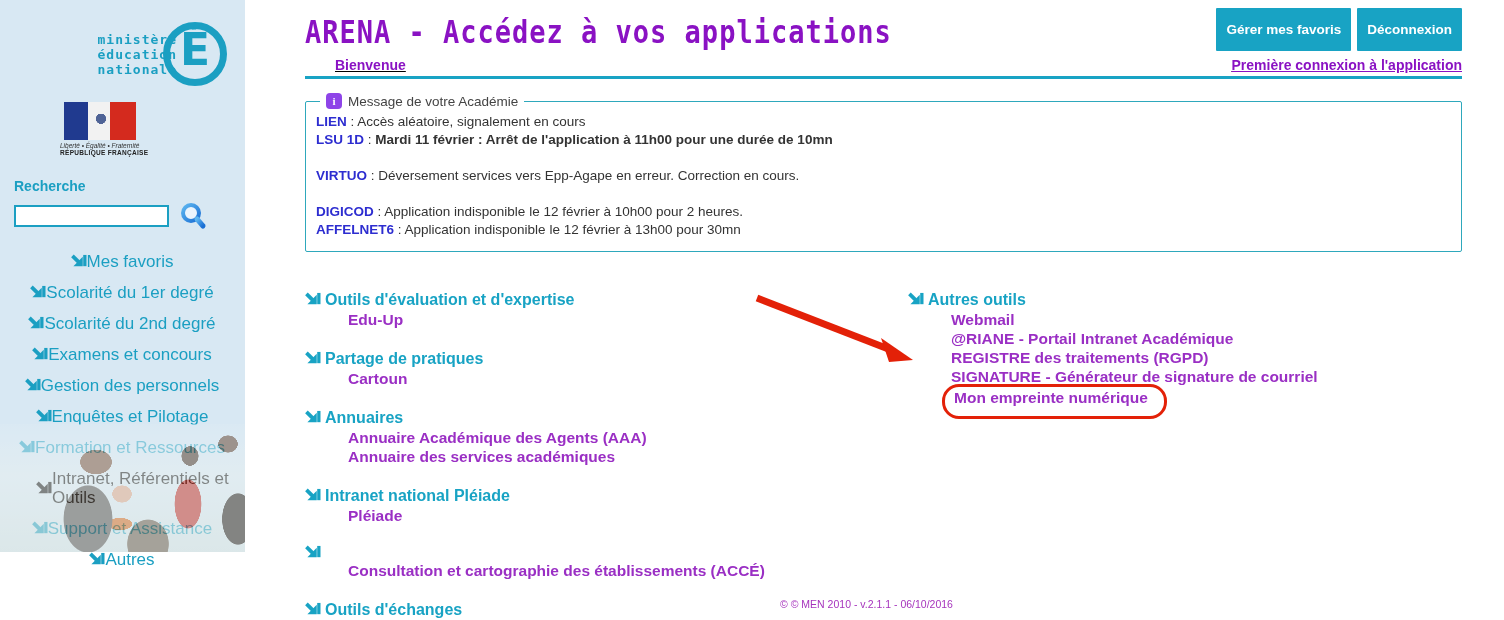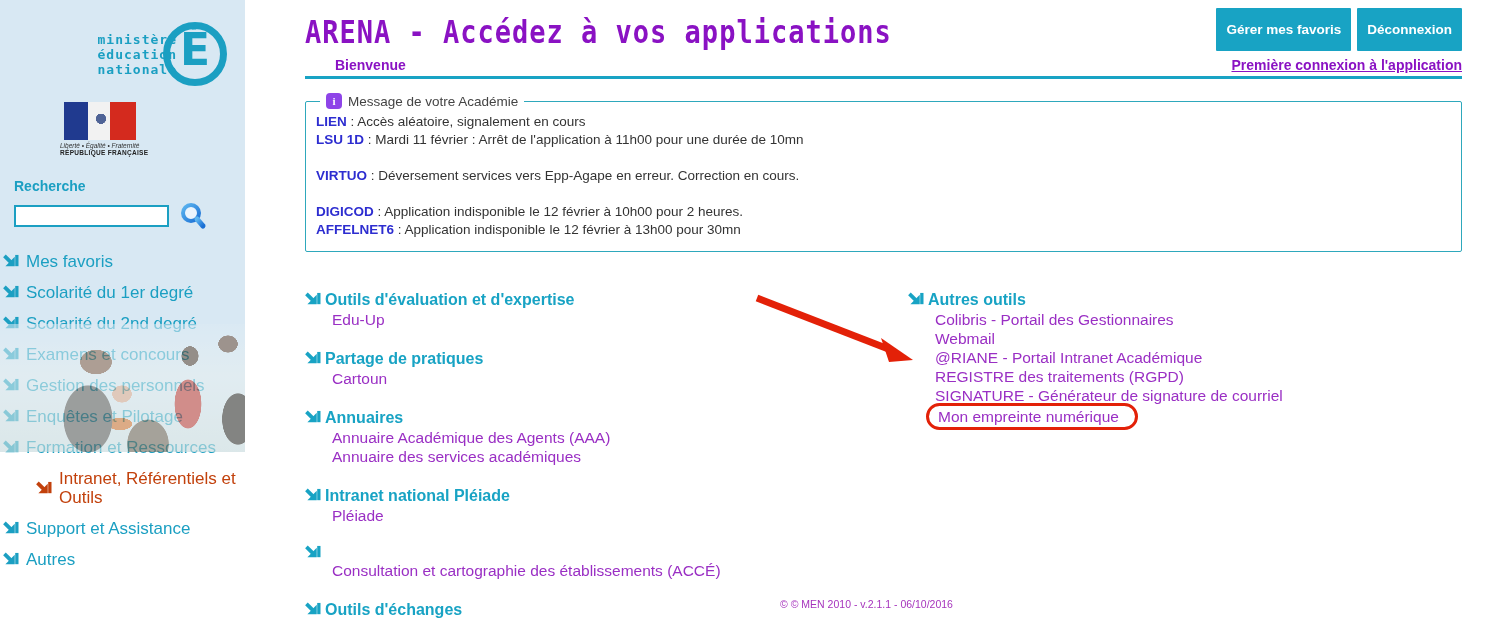--- a/index.html
+++ b/index.html
@@ -1,44 +1,44 @@
 <!DOCTYPE html>
 <html lang="fr"><head>
 <meta charset="utf-8">
 <style>
   * { margin:0; padding:0; box-sizing:border-box; }
   html,body { width:1504px; height:620px; overflow:hidden; background:#fff;
     font-family:"Liberation Sans", sans-serif; }
   .page { display:flex; width:1504px; height:620px; }
 
   
-  .sidebar { width:245px; height:452px; background:#d8e8f3; position:relative; flex:0 0 245px; }
+  .sidebar { width:245px; height:552px; background:#d8e8f3; position:relative; flex:0 0 245px; }
   .logo-block { display:flex; align-items:center; justify-content:flex-end; padding:22px 18px 0 0; }
   .logo-text { text-align:right; color:#1b9fc2; font-family:"DejaVu Sans Mono", monospace;
     font-size:13px; font-weight:bold; line-height:15px; letter-spacing:1px; margin-right:-14px; position:relative; z-index:2; }
   .logo-ring { width:64px; height:64px; border:7px solid #1b9fc2; border-radius:50%;
     display:flex; align-items:center; justify-content:center; position:relative; }
   .logo-ring .big-e { color:#1b9fc2; font-size:44px; font-weight:bold; line-height:1;
     font-family:"DejaVu Sans", sans-serif; position:relative; top:-4px; }
   .flag-block { margin:16px 0 0 60px; width:115px; }
   .flag { width:72px; height:38px; margin-left:4px;
     background:linear-gradient(to right,#203a8f 0 34%,#f2f2f2 34% 64%,#d42a1e 64%); position:relative; }
   .flag::after { content:""; position:absolute; left:27px; top:8px; width:20px; height:22px;
     background:radial-gradient(circle at 50% 40%, #27407f 0 30%, transparent 32%); opacity:.8; }
   .flag-motto { font-size:6.5px; color:#333; font-style:italic; margin-top:2px; }
   .flag-rep { font-size:6.5px; color:#222; font-weight:bold; letter-spacing:.3px; }
   .search-label { color:#1b9fc2; font-weight:bold; font-size:14px; margin:22px 0 8px 14px; }
   .search-row { display:flex; align-items:center; margin-left:14px; }
   .search-input { width:155px; height:22px; border:2px solid #1b9fc2; background:#fff; outline:none;
     font-size:13px; padding:0 4px; }
   .search-btn { background:none; border:none; margin-left:10px; cursor:pointer; width:28px; height:28px; padding:0; }
   .menu { margin-top:16px; }
-  .menu-item { display:flex; align-items:center; gap:7px; color:#1b9fc2; font-size:17px;
-    padding:6px 4px 6px 3px; cursor:pointer; line-height:19px; }
-  .menu-item.active { color:#c2410c;padding-left:36px; }
+  .menu-item { display:flex; align-items:center; color:#1b9fc2; font-size:17px;
+    padding:6px 4px 6px 3px; cursor:pointer; line-height:19px;justify-content:center; }
+  .menu-item.active { color:#000000;padding-left:36px; }
   .arrow-ic { flex:0 0 16px; width:16px; height:15px; display:inline-block; }
   .photo { position:absolute; left:0; bottom:0; width:245px; height:128px;
     background:
       radial-gradient(ellipse 26px 20px at 96px 38px, #8a6347 0 60%, transparent 62%),
       radial-gradient(ellipse 40px 55px at 88px 95px, #6b6258 0 60%, transparent 62%),
       radial-gradient(ellipse 16px 14px at 122px 70px, #e8b08e 0 60%, transparent 62%),
       radial-gradient(ellipse 34px 40px at 148px 120px, #7d6a52 0 60%, transparent 62%),
       radial-gradient(ellipse 14px 16px at 190px 32px, #5d4633 0 60%, transparent 62%),
       radial-gradient(ellipse 22px 40px at 188px 80px, #cc4436 0 60%, transparent 62%),
       radial-gradient(ellipse 16px 14px at 228px 20px, #6e4f3a 0 60%, transparent 62%),
@@ -48,44 +48,44 @@
     opacity:.55; }
 
   
   .main { flex:1; position:relative; padding:8px 42px 0 60px; }
   .top-row { display:flex; justify-content:space-between; align-items:center; }
   .app-title { color:#8a12c3; font-family:"DejaVu Sans Mono", monospace; font-weight:bold;
     font-size:27px; letter-spacing:1px; transform:scaleY(1.18); transform-origin:left top; white-space:nowrap; }
   .top-buttons { display:flex; gap:6px; }
   .btn { background:#18a3c4; color:#fff; font-weight:bold; font-size:13.5px; border:none;
     padding:14px 10px; cursor:pointer; border-radius:1px; font-family:"Liberation Sans", sans-serif; }
-  .sub-row { display:flex; justify-content:space-between; align-items:flex-end; margin-top:6px; }
+  .sub-row { display:flex; justify-content:space-between; align-items:flex-end; margin-top:6px;text-decoration:underline; }
   .welcome { color:#8a12c3; font-weight:bold; font-size:14px; margin-left:30px; }
   .first-conn { color:#8a12c3; font-weight:bold; font-size:14px; text-decoration:underline; cursor:pointer; }
   .rule { height:3px; background:#18a3c4; margin-top:3px; }
 
   fieldset.msg { border:1px solid #2ea8bc; margin-top:14px; padding:4px 10px 12px 10px; border-radius:2px; }
   fieldset.msg legend { display:flex; align-items:center; gap:6px; font-size:13.5px; color:#444;
     padding:0 6px; margin-left:4px; }
   .info-ic { width:16px; height:16px; background:#8e44e8; border-radius:4px; color:#fff; font-weight:bold;
     font-size:11px; display:inline-flex; align-items:center; justify-content:center; font-family:"Liberation Serif", serif; }
   .msg-line { font-size:13.5px; color:#333; line-height:18px; }
   .msg-line .app { color:#2d2dd0; font-weight:bold; }
   .msg-line.gap-after { margin-bottom:18px; }
-  .msg-line .strong { font-weight:normal; }
+  .msg-line .strong { font-weight:bold; }
 
   .cols { display:flex; margin-top:38px; }
   .col-left { width:603px; flex:0 0 603px; }
   .col-right { flex:1; position:relative; }
   .group { margin-bottom:20px; }
   .group-title { display:flex; align-items:center; gap:4px; color:#18a3c4; font-weight:bold;
     font-size:16px; line-height:19px; }
-  .group-links { margin-left:27px; margin-top:1px; }
+  .group-links { margin-left:43px; margin-top:1px;font-weight:bold; }
   .app-link { display:block; color:#9a2fc4; font-size:15.5px; line-height:19px; text-decoration:none; cursor:pointer; width:max-content; }
-  .circled { display:inline-block; border:3px solid #e32108; border-radius:17px; padding:1px 16px 1px 9px; margin:-2px 0 -3px -9px; }
+  .circled { display:inline-block; border:3px solid #e32108; border-radius:17px; padding:1px 16px 9px 9px; margin:-2px 0 -3px -9px; }
 
   .annot-arrow { position:absolute; left:508px; top:290px; width:170px; height:80px; pointer-events:none; }
 
   .footer { position:absolute; left:0; right:16px; top:598px; text-align:center;
     color:#a634bd; font-size:10.5px; }
 </style>
 </head>
 <body>
 
 <div class="page">
@@ -369,21 +369,20 @@
             <svg class="arrow-ic" viewBox="0 0 16 16">
                 <g fill="currentColor" stroke="currentColor">
                   <line x1="1" y1="2" x2="8" y2="9" stroke-width="4"></line>
                   <polygon points="2,13 12,3 12,13" stroke="none"></polygon>
                   <rect x="12.5" y="1" width="3.5" height="12" stroke="none"></rect>
                 </g>
               </svg>
             <span>Autres outils</span>
           </div>
           <div class="group-links">
-            <a class="app-link">Colibris - Portail des Gestionnaires</a>
             <a class="app-link">Webmail</a>
             <a class="app-link">@RIANE - Portail Intranet Académique</a>
             <a class="app-link">REGISTRE des traitements (RGPD)</a>
             <a class="app-link">SIGNATURE - Générateur de signature de courriel</a>
             <span class="circled"><a class="app-link">Mon empreinte numérique</a></span>
           </div>
         </div>
       </div>
     </div>
 

